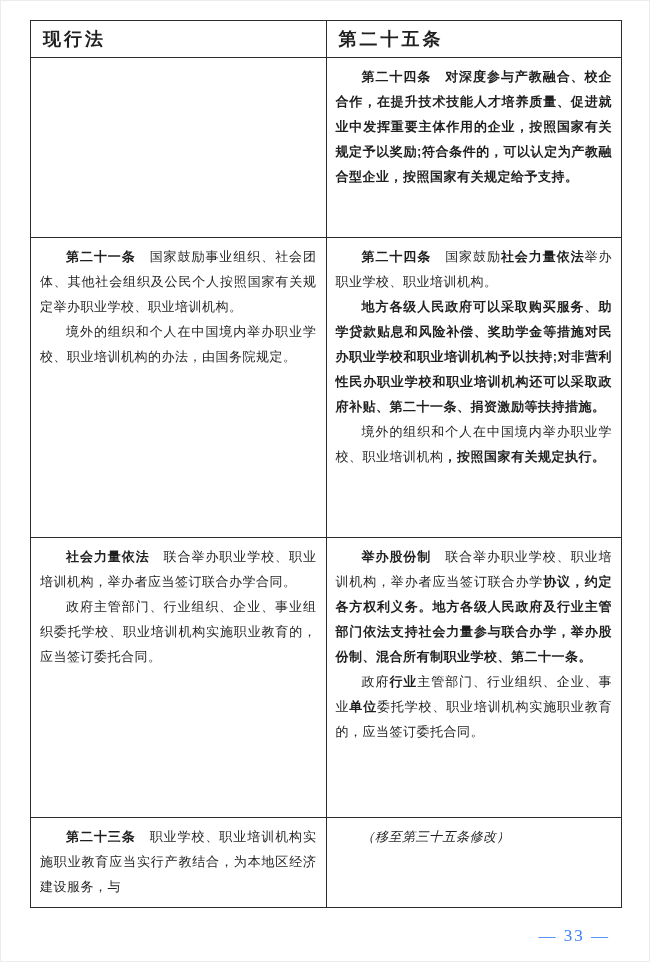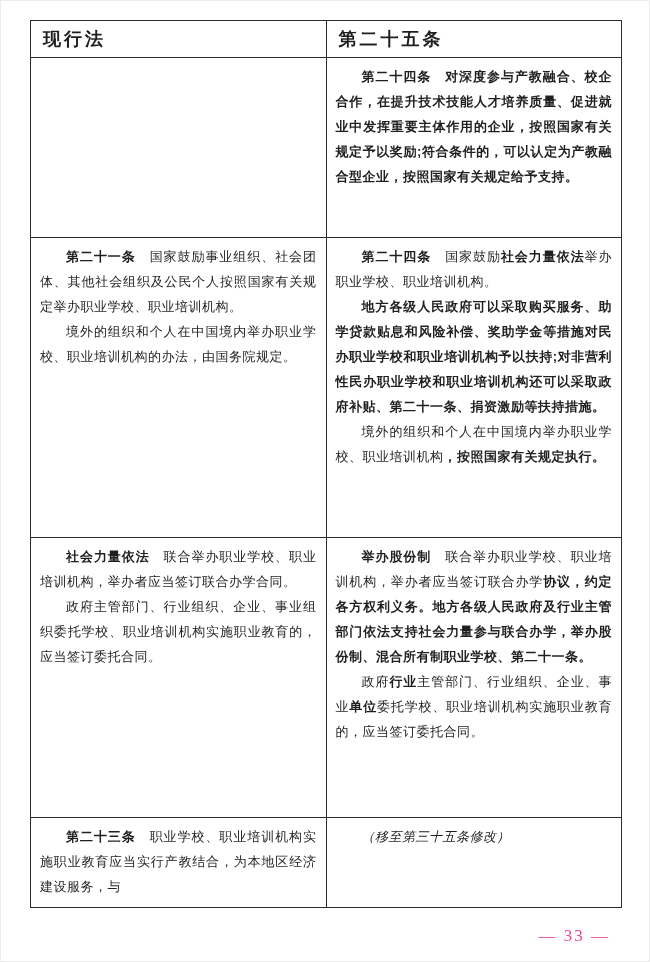--- a/index.html
+++ b/index.html
@@ -58,21 +58,21 @@
   .i {
     font-style:italic;
     font-family:"Liberation Serif","DejaVu Serif",serif;
   }
   .page-number {
     position:absolute;
     right:40px;
     bottom:16px;
     font-size:17px;
     letter-spacing:2px;
-    color:#ec4899;
+    color:#3b82f6;
   }
 </style>
 </head>
 <body>
 
 <div class="page">
   <table class="cmp">
     <thead>
       <tr>
         <th>现行法</th>

